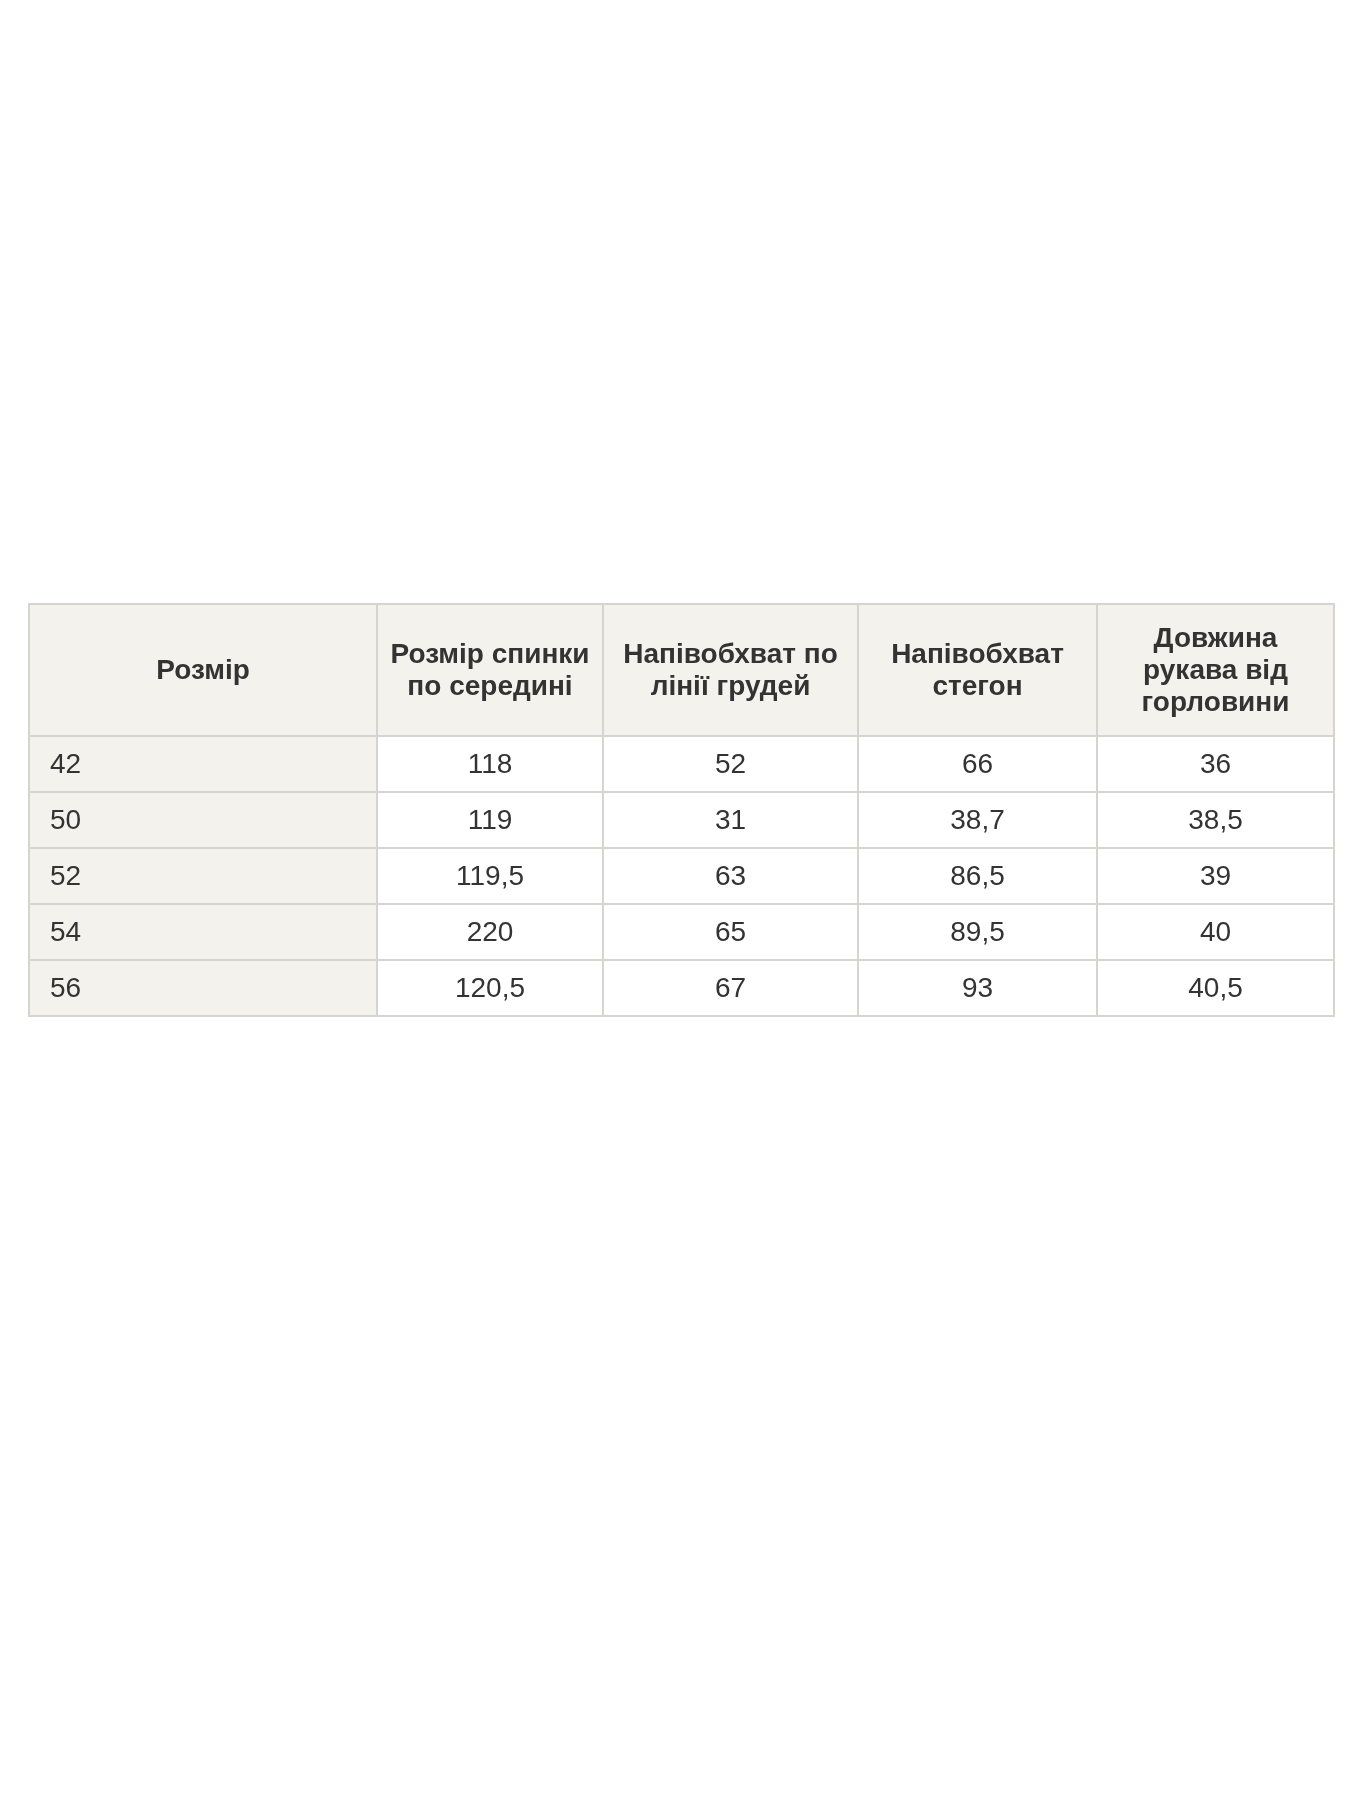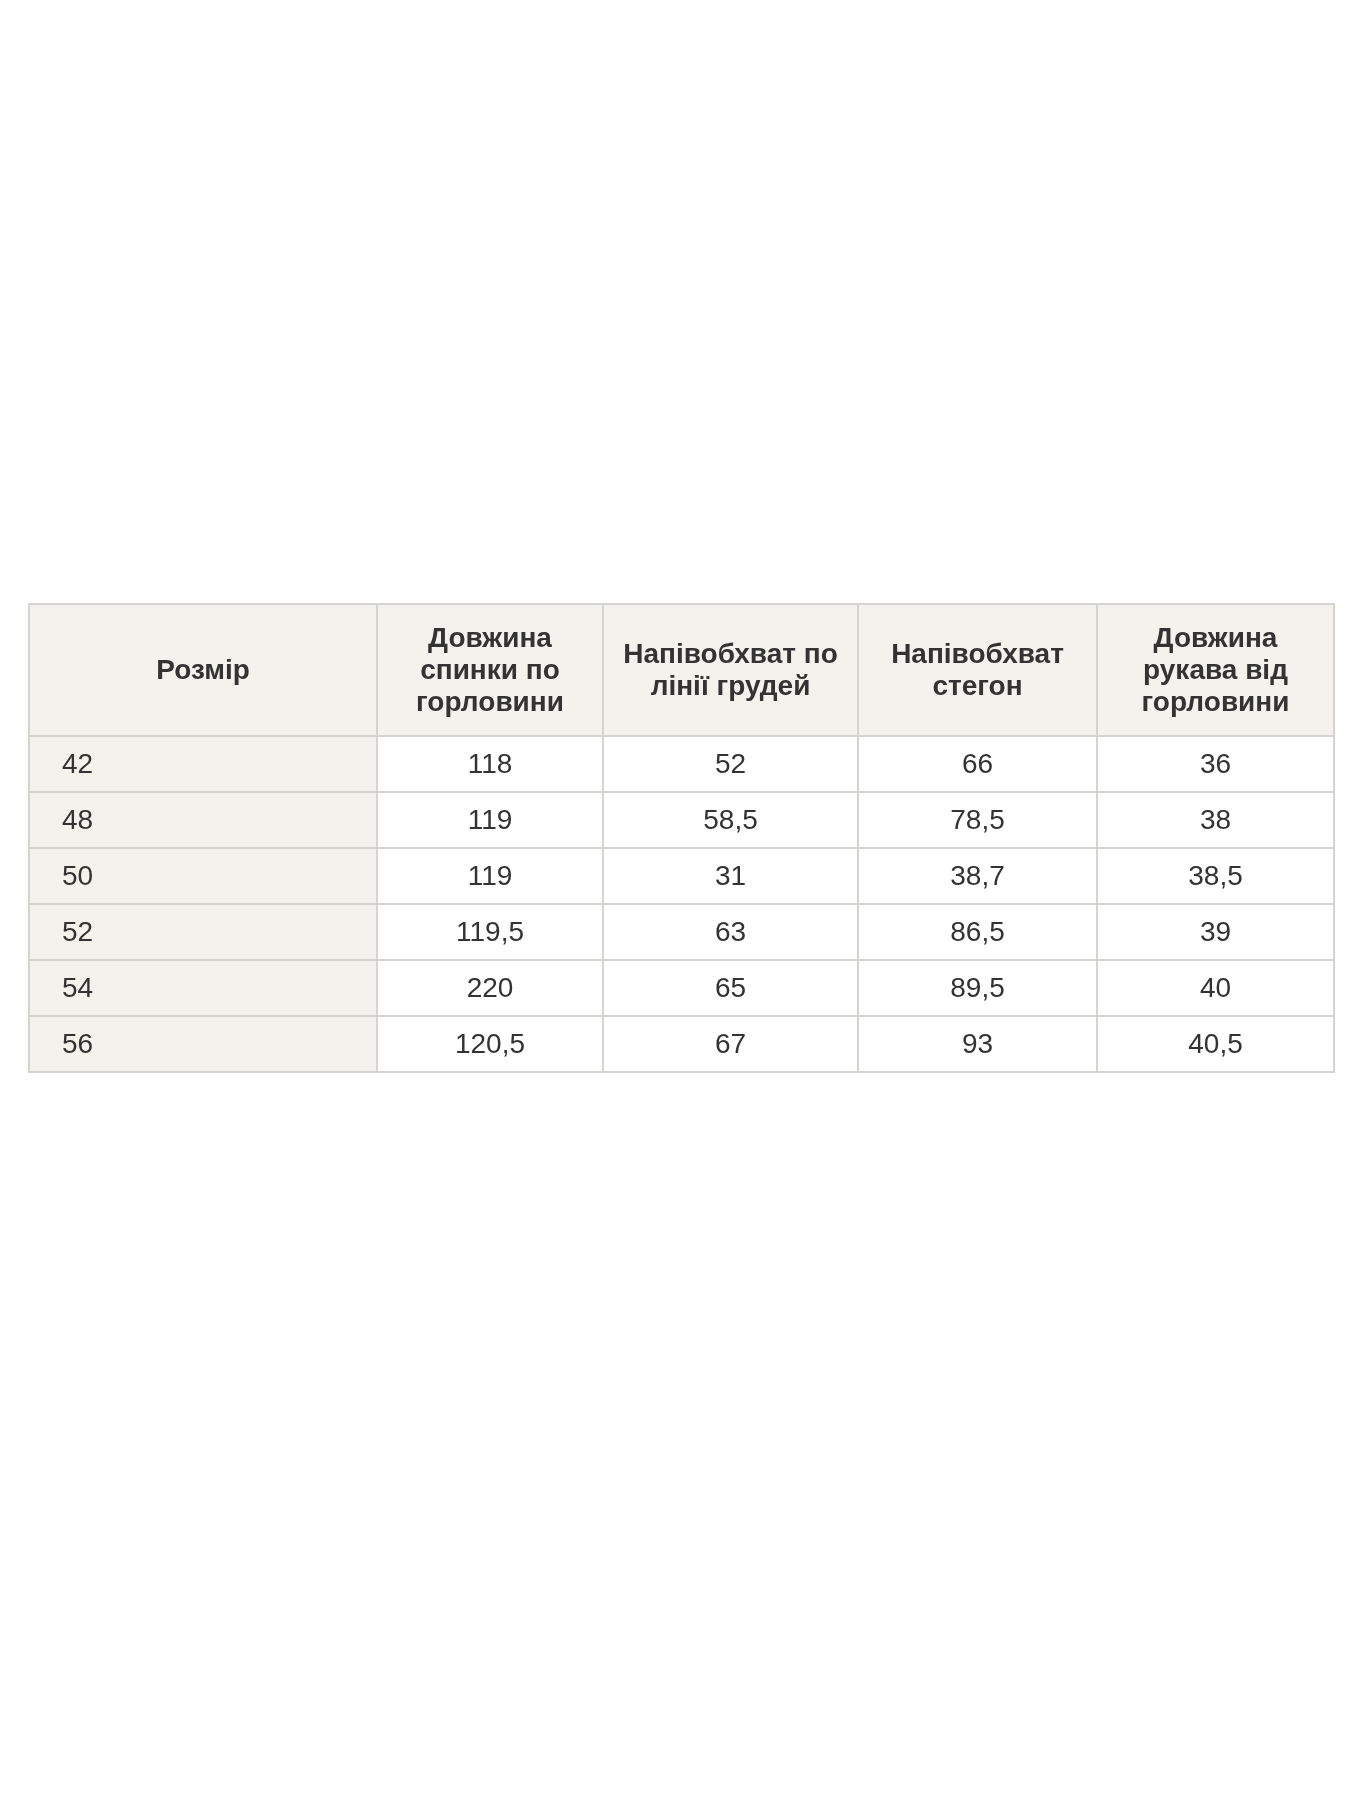--- a/index.html
+++ b/index.html
@@ -41,61 +41,54 @@
   }
   .size-table td{
     font-size:28px;
     font-weight:normal;
     height:54px;
     padding:0;
   }
   .size-table td.size{
     background:var(--size-col-bg);
     text-align:left;
-    padding-left:32px;
+    padding-left:20px;
   }
   .size-table td.val{
     background:var(--cell-bg);
     text-align:center;
   }
 </style>
 </head>
 <body>
 
 <table class="size-table">
   <colgroup>
     <col style="width:348px">
     <col style="width:226px">
     <col style="width:255px">
     <col style="width:239px">
     <col style="width:237px">
   </colgroup>
   <thead>
     <tr>
       <th>Розмір</th>
-      <th>Довжина спинки по горловини</th>
+      <th>Розмір спинки по середині</th>
       <th>Напівобхват по лінії грудей</th>
       <th>Напівобхват стегон</th>
       <th>Довжина рукава від горловини</th>
     </tr>
   </thead>
   <tbody>
     <tr>
       <td class="size">42</td>
       <td class="val">118</td>
       <td class="val">52</td>
       <td class="val">66</td>
       <td class="val">36</td>
-    </tr>
-    <tr>
-      <td class="size">48</td>
-      <td class="val">119</td>
-      <td class="val">58,5</td>
-      <td class="val">78,5</td>
-      <td class="val">38</td>
     </tr>
     <tr>
       <td class="size">50</td>
       <td class="val">119</td>
       <td class="val">31</td>
       <td class="val">38,7</td>
       <td class="val">38,5</td>
     </tr>
     <tr>
       <td class="size">52</td>

